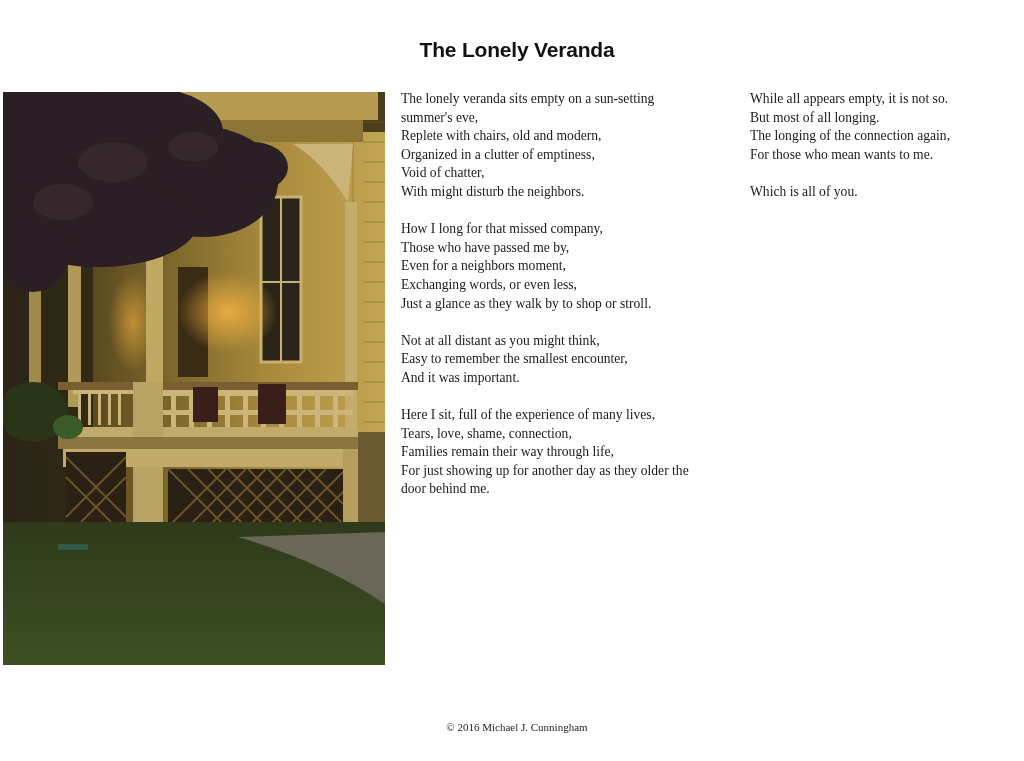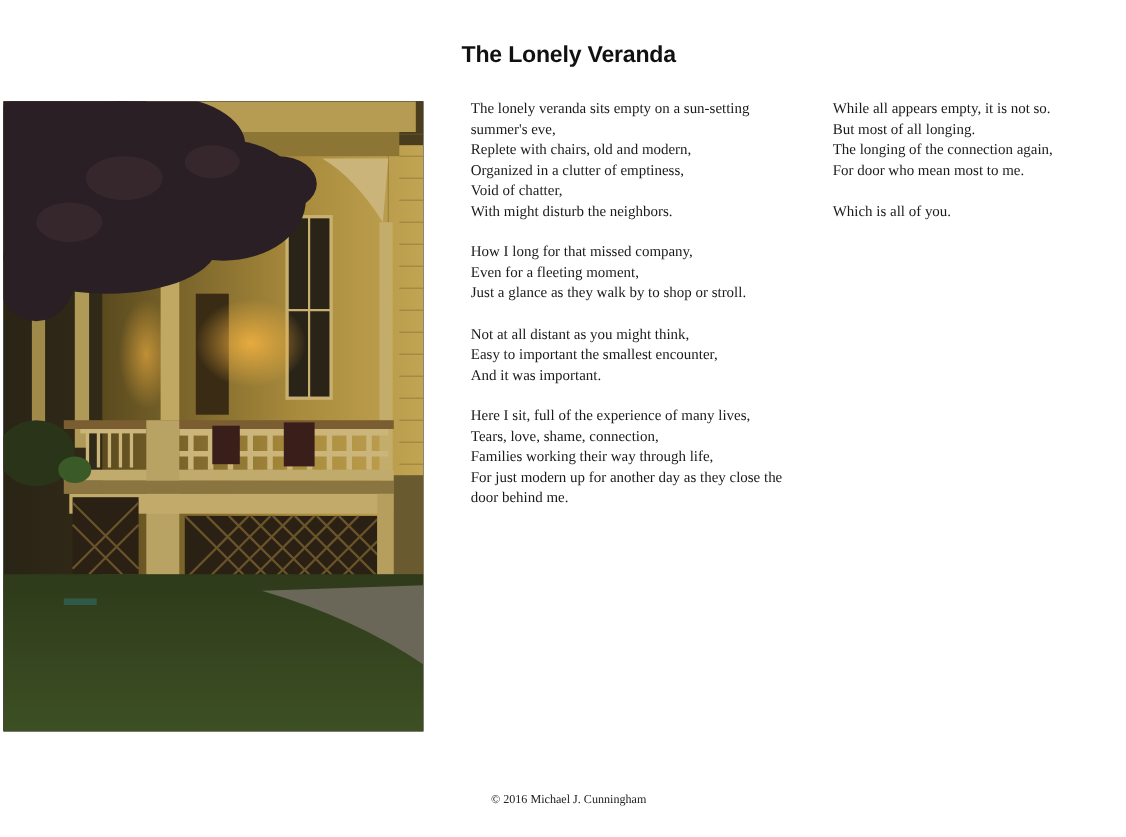--- a/index.html
+++ b/index.html
@@ -10,24 +10,24 @@
       font-size: 21px; color: #111; letter-spacing: -0.2px;
     }
     .photo {
       position: absolute; left: 3px; top: 92px; width: 382px; height: 573px;
       overflow: hidden; background: #1c1a10;
     }
     .photo svg { display: block; width: 100%; height: 100%; }
     .col {
       position: absolute; top: 90px;
       font-family: "Liberation Serif", "DejaVu Serif", serif; font-size: 13.6px;
-      line-height: 18.6px; color: #1a1a1a; margin-left: 27px;
+      line-height: 18.6px; color: #1a1a1a;
     }
     .col1 { left: 401px; width: 330px; }
-    .col2 { left: 730px; width: 240px; }
+    .col2 { left: 750px; width: 240px; }
     .stanza { margin: 0 0 18.6px 0; }
     .line { display: block; white-space: nowrap; }
     .footer {
       position: absolute; left: 0; width: 1034px; top: 721px; text-align: center;
       font-family: "Liberation Serif", "DejaVu Serif", serif; font-size: 11px; color: #222;
     }
   </style>
 </head>
 <body>
 
@@ -188,42 +188,44 @@
   <div class="stanza">
     <span class="line">The lonely veranda sits empty on a sun-setting</span>
     <span class="line">summer's eve,</span>
     <span class="line">Replete with chairs, old and modern,</span>
     <span class="line">Organized in a clutter of emptiness,</span>
     <span class="line">Void of chatter,</span>
     <span class="line">With might disturb the neighbors.</span>
   </div>
   <div class="stanza">
     <span class="line">How I long for that missed company,</span>
-    <span class="line">Even for a fleeting moment,</span>
+    <span class="line">Those who have passed me by,</span>
+    <span class="line">Even for a neighbors moment,</span>
+    <span class="line">Exchanging words, or even less,</span>
     <span class="line">Just a glance as they walk by to shop or stroll.</span>
   </div>
   <div class="stanza">
     <span class="line">Not at all distant as you might think,</span>
-    <span class="line">Easy to important the smallest encounter,</span>
+    <span class="line">Easy to remember the smallest encounter,</span>
     <span class="line">And it was important.</span>
   </div>
   <div class="stanza">
     <span class="line">Here I sit, full of the experience of many lives,</span>
     <span class="line">Tears, love, shame, connection,</span>
-    <span class="line">Families working their way through life,</span>
-    <span class="line">For just modern up for another day as they close the</span>
+    <span class="line">Families remain their way through life,</span>
+    <span class="line">For just showing up for another day as they older the</span>
     <span class="line">door behind me.</span>
   </div>
 </div>
 
 <div class="col col2">
   <div class="stanza">
     <span class="line">While all appears empty, it is not so.</span>
     <span class="line">But most of all longing.</span>
     <span class="line">The longing of the connection again,</span>
-    <span class="line">For door who mean most to me.</span>
+    <span class="line">For those who mean wants to me.</span>
   </div>
   <div class="stanza">
     <span class="line">Which is all of you.</span>
   </div>
 </div>
 
 <div class="footer">© 2016 Michael J. Cunningham</div>
 
 </body></html>

